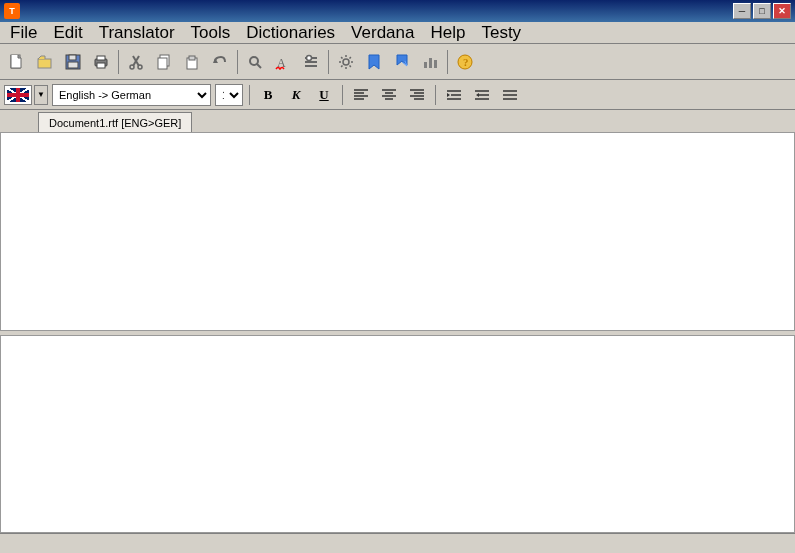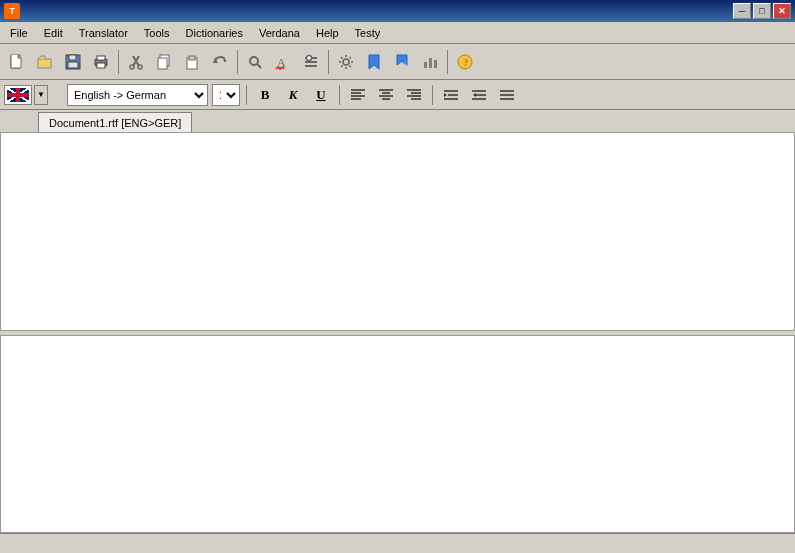--- a/index.html
+++ b/index.html
@@ -71,21 +71,21 @@
       background: #d4d0c8;
       height: 22px;
       display: flex;
       align-items: center;
       padding: 0 2px;
       border-bottom: 1px solid #808080;
     }
     .menu-item {
       padding: 2px 8px;
       cursor: pointer;
-      font-size: 11px;
+      font-size: 17px;
       color: #000;
       height: 20px;
       display: flex;
       align-items: center;
     }
 
     
     #toolbar {
       background: #d4d0c8;
       height: 36px;
@@ -148,22 +148,21 @@
       justify-content: center;
       cursor: pointer;
       font-size: 8px;
     }
     .lang-select {
       height: 22px;
       font-size: 11px;
       border: 1px solid #808080;
       background: white;
       padding: 0 2px;
-      width: 141px;
-      margin-left: 15px;
+      width: 159px;
     }
     .font-select {
       height: 22px;
       font-size: 11px;
       border: 1px solid #808080;
       background: white;
       padding: 0 2px;
       width: 130px;
     }
     .size-select {

